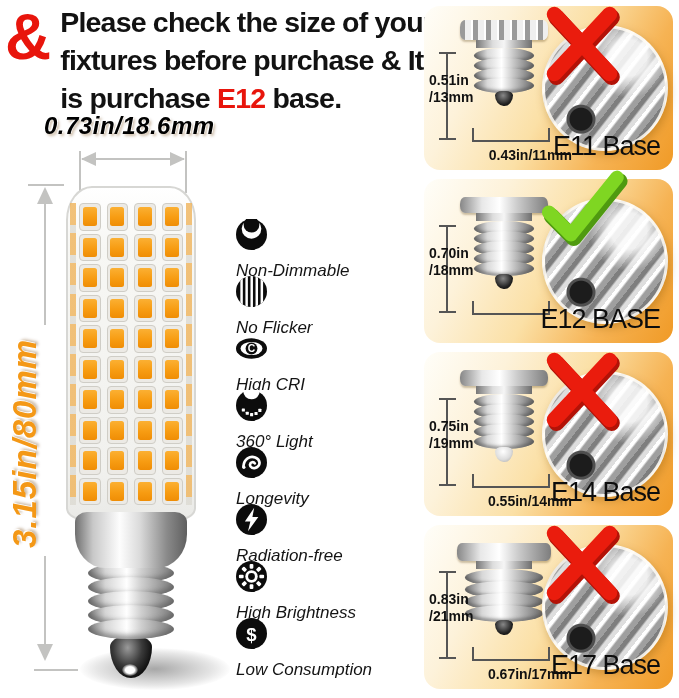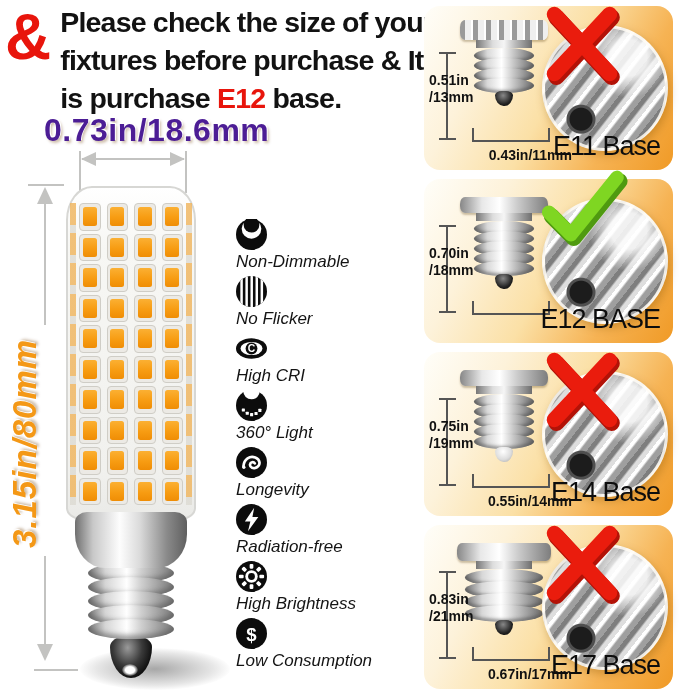--- a/index.html
+++ b/index.html
@@ -6,22 +6,22 @@
   .stage{position:relative;width:679px;height:698px;background:#fff;overflow:hidden;
          font-family:"Liberation Sans",sans-serif;color:#121212;}
 
   
   .header{position:absolute;left:5px;top:4px;display:flex;gap:9px;}
   .amp{color:#e8150c;font-size:64px;font-weight:bold;line-height:1.05;}
   .header-text{font-weight:bold;font-size:28.5px;line-height:1.33;letter-spacing:-0.8px;}
   .red{color:#e8150c;}
 
   
-  .width-label{position:absolute;left:44px;top:112px;font-size:32px;font-weight:bold;
-    color:#4c1d95;letter-spacing:0.5px;
+  .width-label{position:absolute;left:44px;top:112px;font-size:24px;font-weight:bold;font-style:italic;
+    color:#000000;letter-spacing:0.5px;
     text-shadow:-1px -1px 0 #fff,1px -1px 0 #fff,2px 2px 3px rgba(110,60,0,.35);}
   .width-arrow{position:absolute;left:79px;top:151px;width:108px;height:42px;}
   .width-arrow .tick{position:absolute;top:0;width:0;height:42px;border-left:2px solid #c3c3c1;}
   .width-arrow .tick.l{left:0}.width-arrow .tick.r{right:0}
   .width-arrow .shaft{position:absolute;left:3px;right:3px;top:7px;height:2px;background:#c3c3c1;}
   .width-arrow .ah{position:absolute;top:1px;width:0;height:0;border-top:7px solid transparent;border-bottom:7px solid transparent;}
   .width-arrow .ah.l{left:2px;border-right:15px solid #c3c3c1;}
   .width-arrow .ah.r{right:2px;border-left:15px solid #c3c3c1;}
 
   
@@ -63,21 +63,21 @@
   .tip{width:42px;height:42px;margin:-3px auto 0;
     background:radial-gradient(ellipse at 42% 28%,#9a9a9a 0,#3a3a3a 42%,#0b0b0b 75%);
     border-radius:38% 38% 50% 50% / 26% 26% 74% 74%;position:relative;}
   .tip::after{content:"";position:absolute;left:12px;bottom:2px;width:16px;height:12px;border-radius:50%;
     background:radial-gradient(ellipse,#ffffff 0 40%,rgba(255,255,255,0) 75%);}
 
   
   .features{position:absolute;left:236px;top:219px;width:180px;}
   .feature{margin-bottom:3px;height:54px;}
   .ficon{display:block;width:31px;height:31px;}
-  .flabel{display:block;margin-top:1px;font-style:italic;font-size:17px;line-height:21px;color:#141414;}
+  .flabel{display:block;margin-top:10px;font-style:italic;font-size:17px;line-height:21px;color:#141414;}
 
   
   .panels{position:absolute;left:424px;top:6px;width:249px;display:flex;flex-direction:column;gap:9px;}
   .panel{position:relative;height:164px;border-radius:16px;
     background:linear-gradient(118deg,#fffef9 0%,#fdf2da 26%,#fbe0a6 52%,#f6b354 76%,#f09a26 100%);}
   .plabel{position:absolute;right:13px;bottom:8px;font-weight:normal;font-size:27px;letter-spacing:-1px;color:#0d0d0d;z-index:4;margin-top:23px;}
 
   .bp{position:absolute;left:32px;top:18px;width:96px;display:flex;flex-direction:column;align-items:center;z-index:1;}
   .bp .cap{width:88px;height:16px;border-radius:5px/7px;box-shadow:0 2px 2px rgba(90,60,10,.3);
     background:linear-gradient(90deg,#878787,#e8e8e8 25%,#fff 45%,#cccccc 65%,#7d7d7d);}

